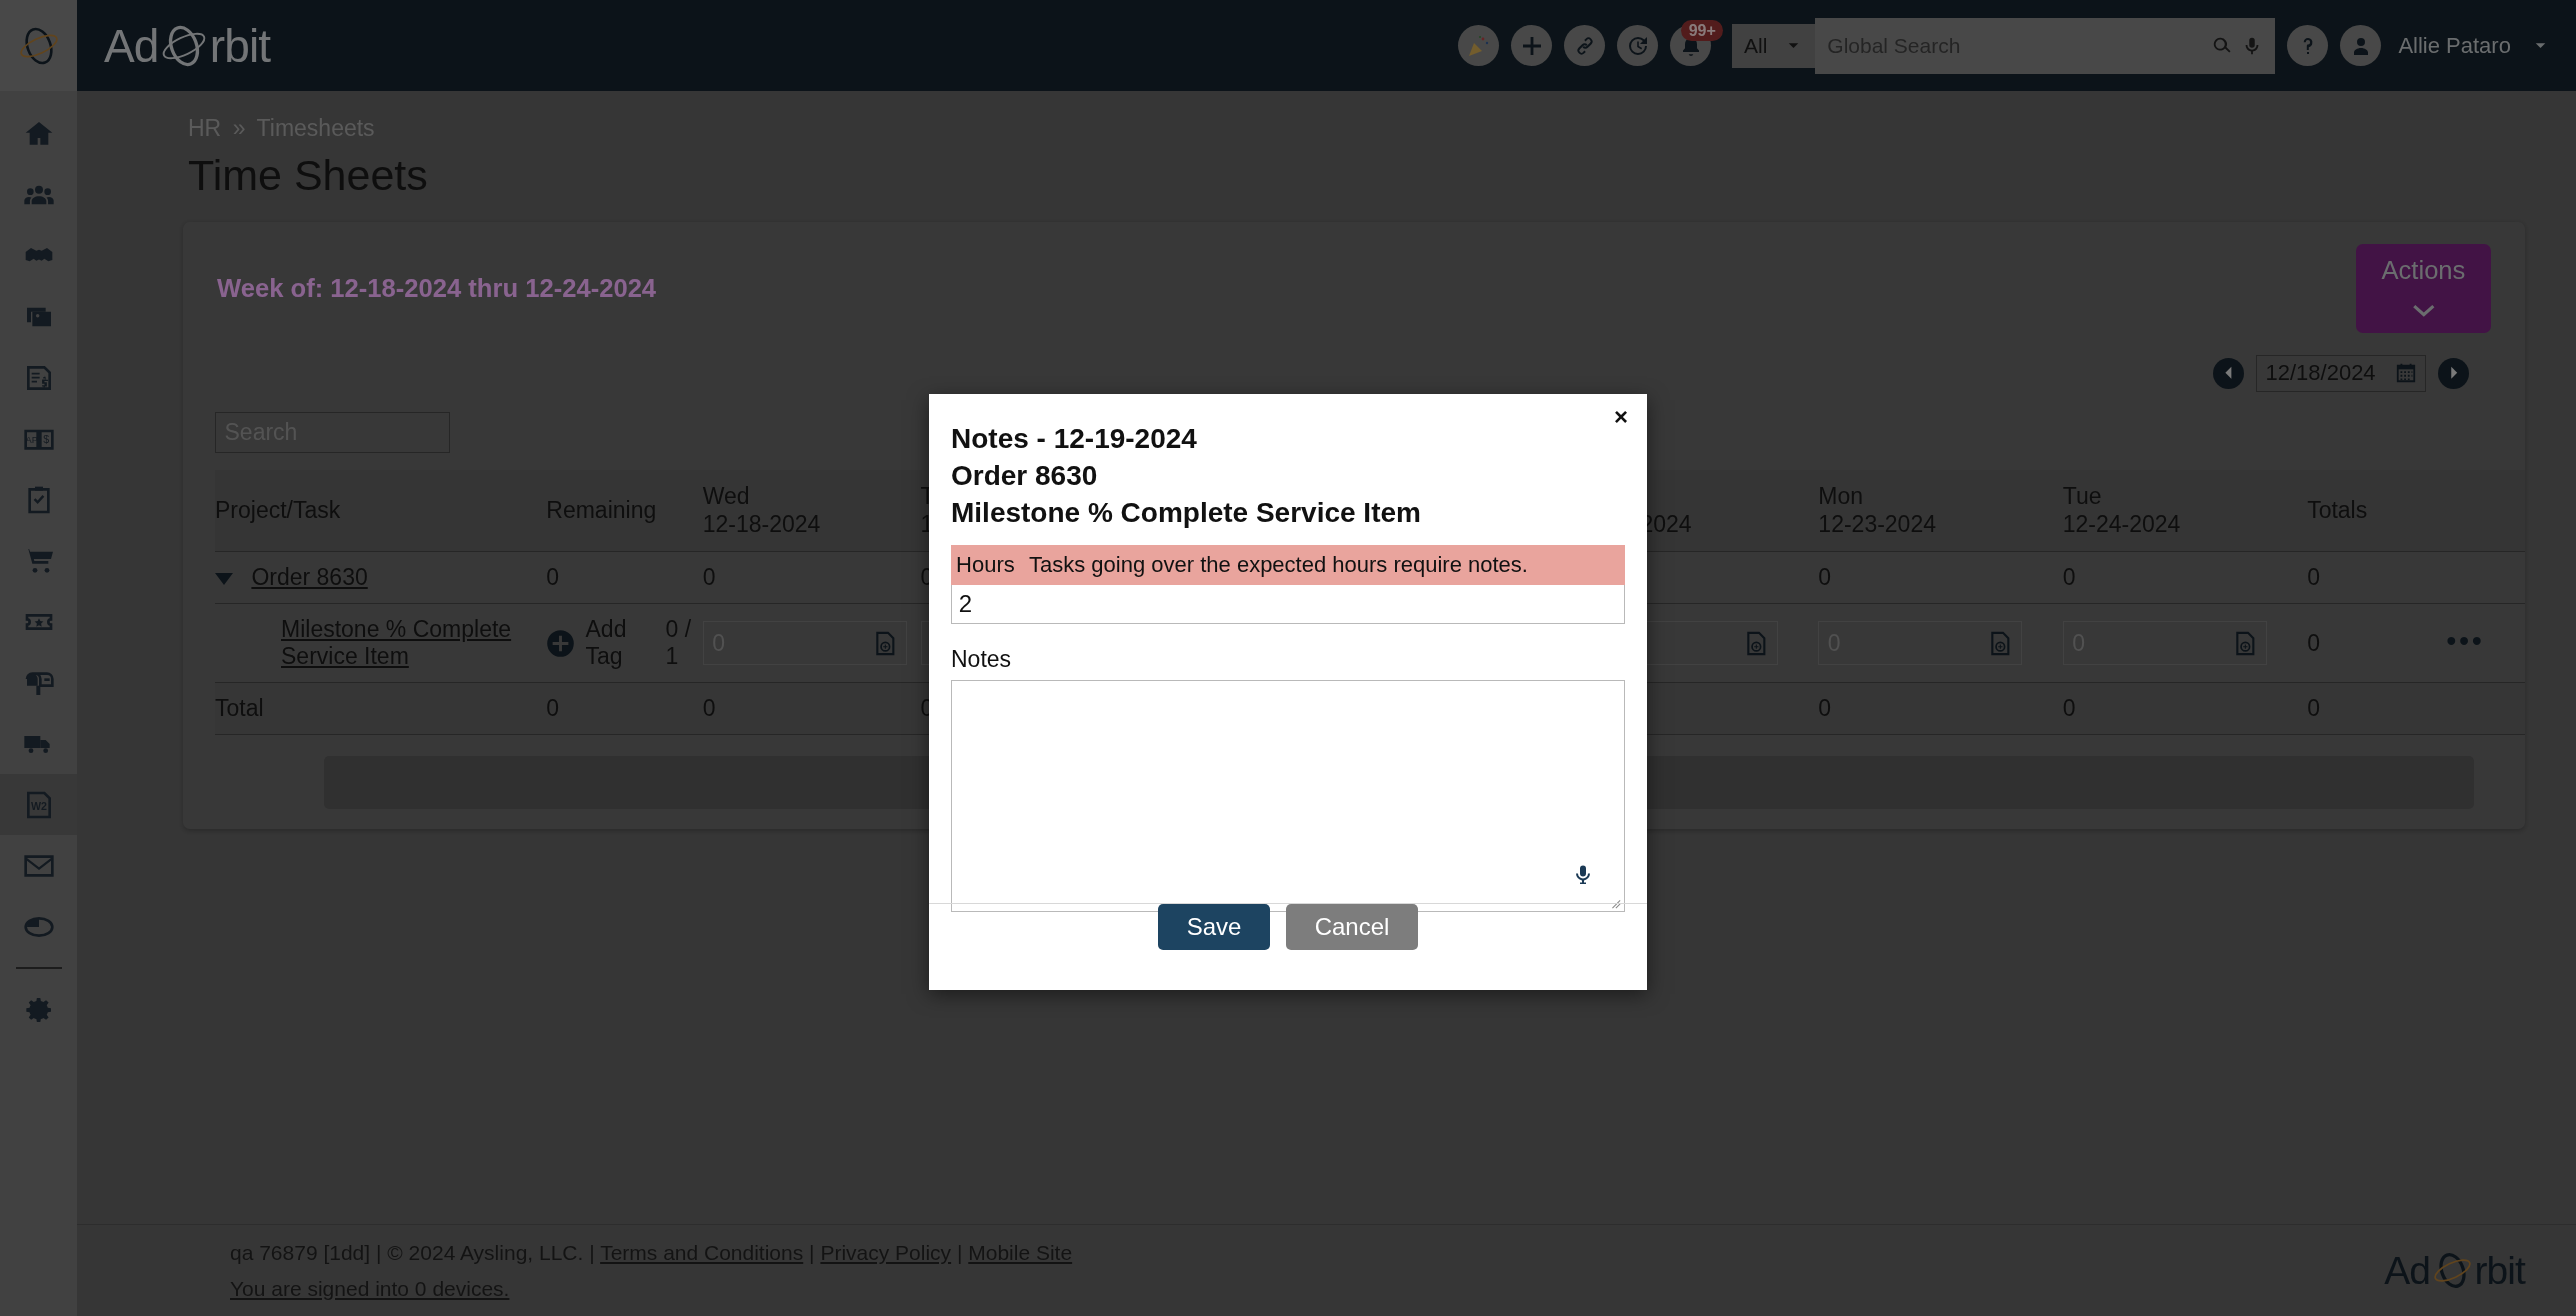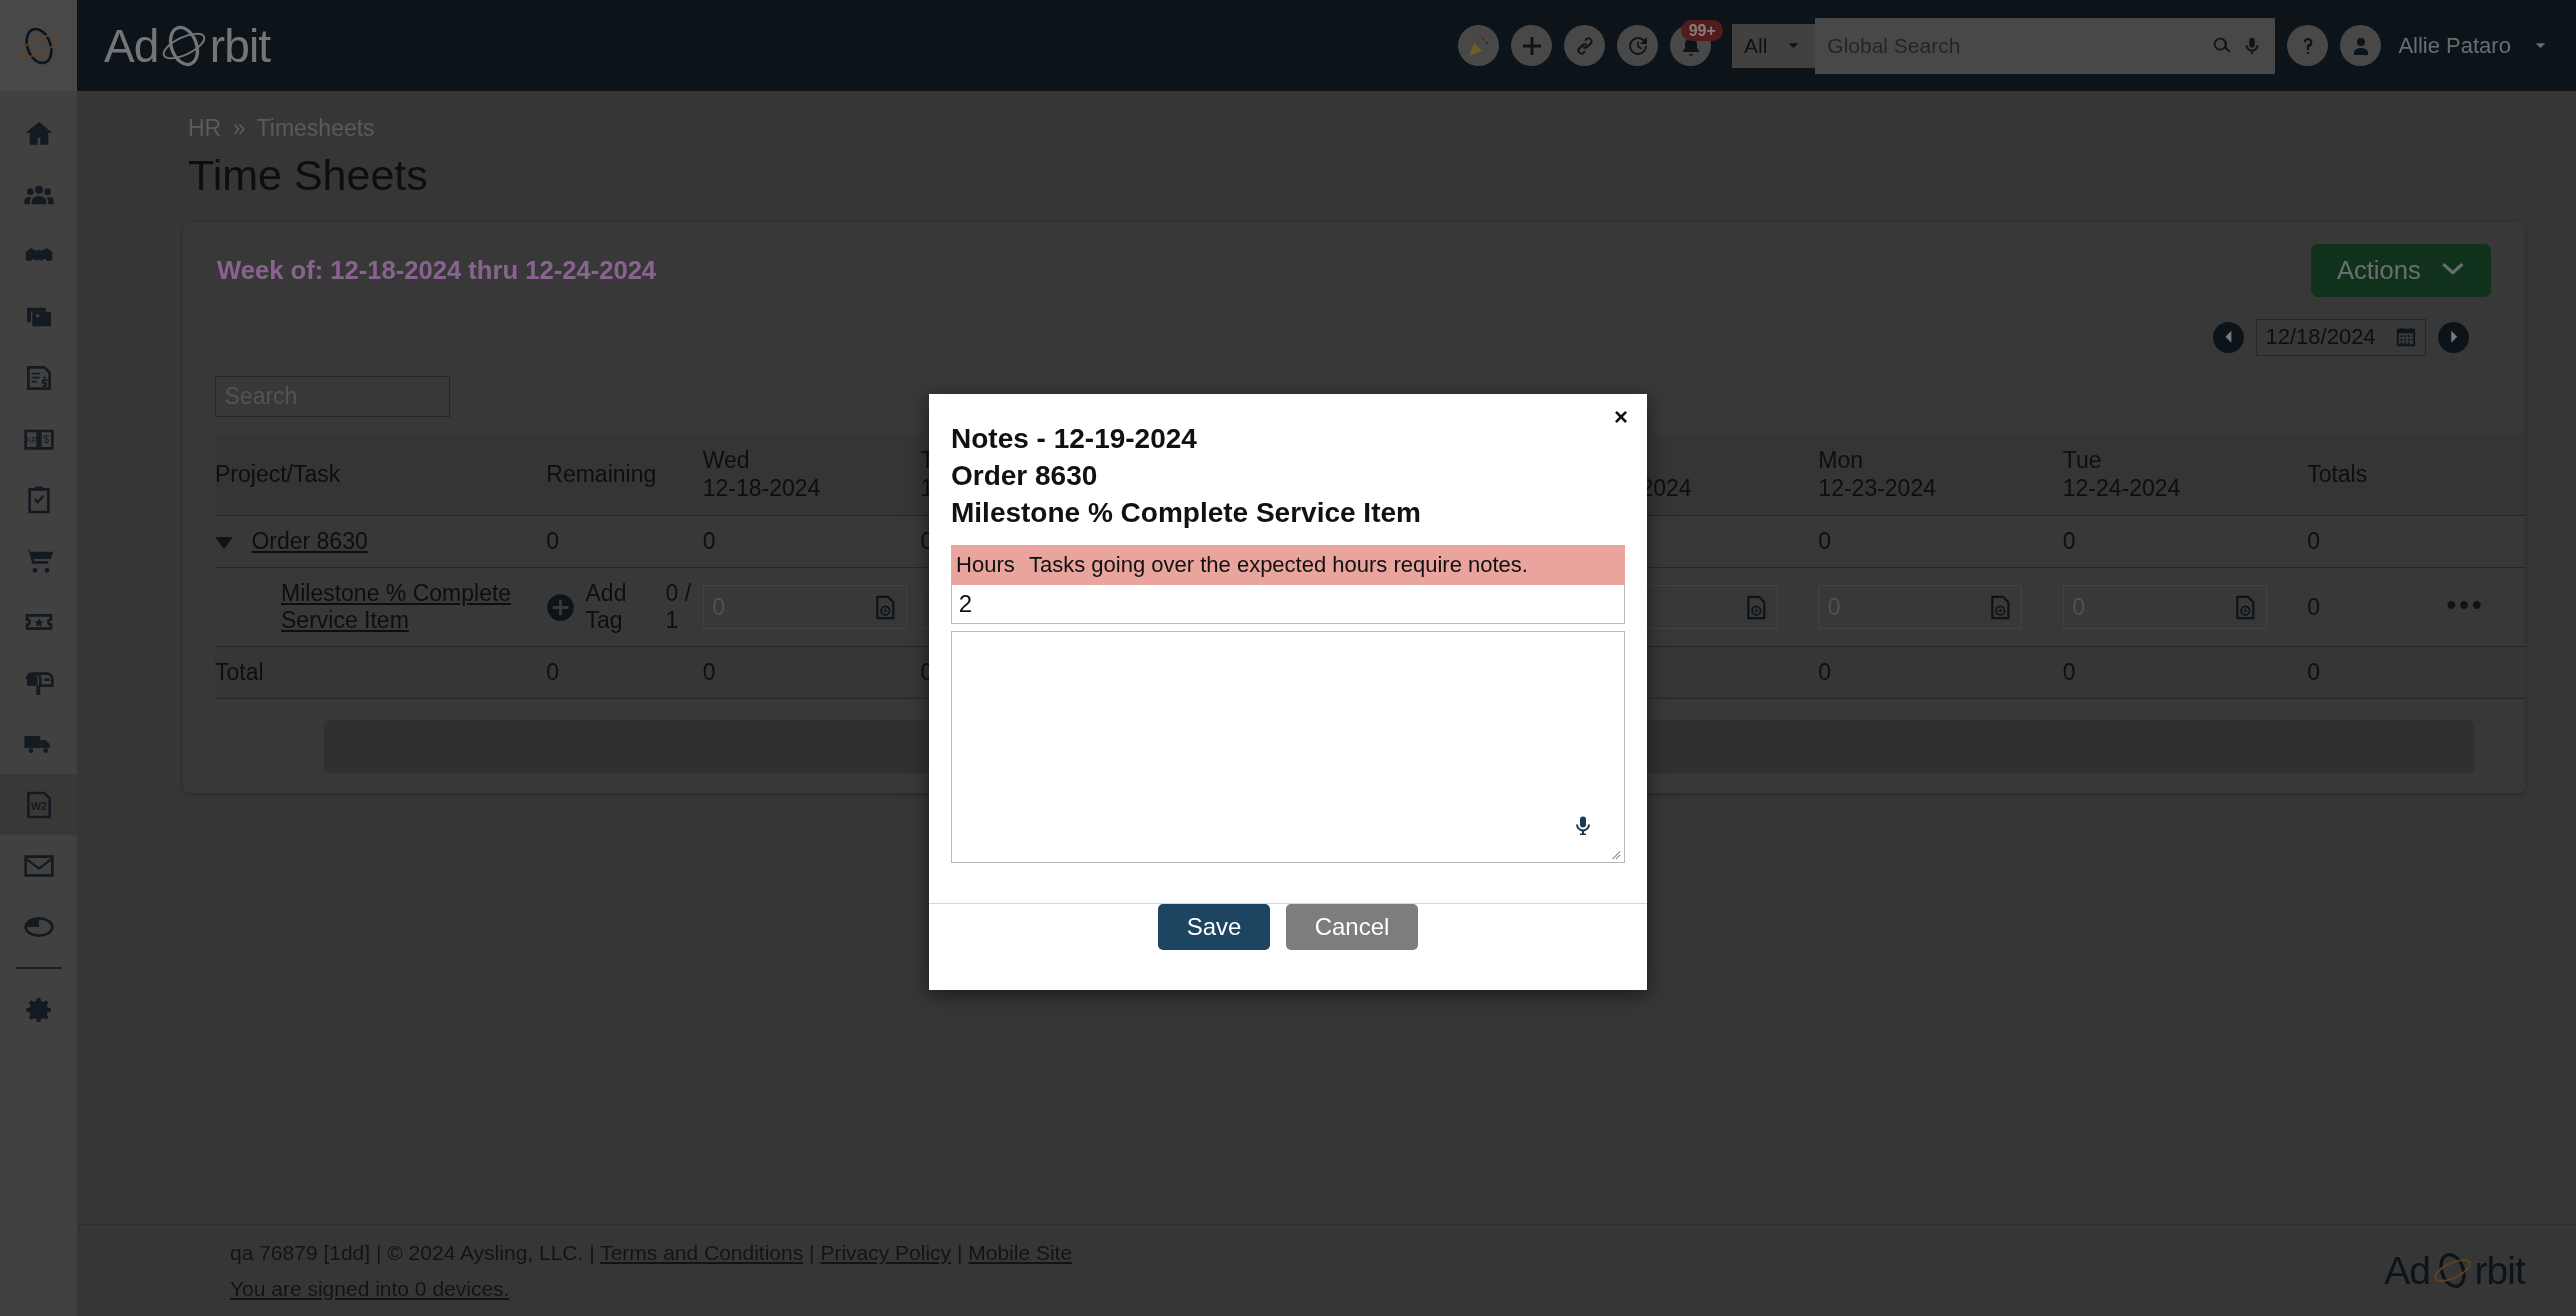--- a/index.html
+++ b/index.html
@@ -82,23 +82,23 @@
   .card {
     margin: 22px 51px 0 106px; background: #5e5e5e;
     border-radius: 6.8px; box-shadow: 0 1.7px 5.1px rgba(0,0,0,.25);
     padding: 0 0 20.4px 0;
   }
   .card-head {
     display: flex; align-items: center; padding: 22px 34px 0 34px;
   }
   .week-label { font-size: 25.6px; color: #f0abfc; font-weight: bold; }
   .actions-btn {
-    margin-left: auto; background: #14532d; color: #b9bdc0;
+    margin-left: auto; background: #701a75; color: #b9bdc0;
     border-radius: 6.8px; padding: 12px 25.6px; font-size: 25.6px;
-    display: flex; align-items: center; gap: 19px;
+    display: flex; align-items: center; gap: 19px; flex-direction: column;
   }
   .actions-btn svg { width: 25.6px; height: 17px; fill: #b9bdc0; }
 
   .daterow {
     display: flex; align-items: center; justify-content: flex-end;
     padding: 22px 56px 0 0; gap: 12px;
   }
   .nav-circle {
     width: 31px; height: 31px; border-radius: 50%; background: #0e1b25;
     display: flex; align-items: center; justify-content: center;
@@ -680,20 +680,21 @@
 
       <div class="err-banner">
         <span class="lbl">Hours</span>
         <span>Tasks going over the expected hours require notes.</span>
       </div>
 
       <div class="hours-field">
         <span>2</span>
       </div>
 
+      <div class="notes-label">Notes</div>
       <div class="notes-area">
         <span class="mic">
           <svg viewBox="0 0 24 24">
             <path d="M12 14a3 3 0 003-3V6a3 3 0 00-6 0v5a3 3 0 003 3zm5-3a5 5 0 01-10 0H5a7 7 0 006 6.9V20h-2v1.6h6V20h-2v-2.1A7 7 0 0019 11z"></path>
           </svg>
         </span>
         <svg class="grip" viewBox="0 0 14 14">
           <path d="M13 4L4 13M13 8l-5 5" stroke="#8a8a8a" stroke-width="1.2" fill="none"></path>
         </svg>
       </div>

